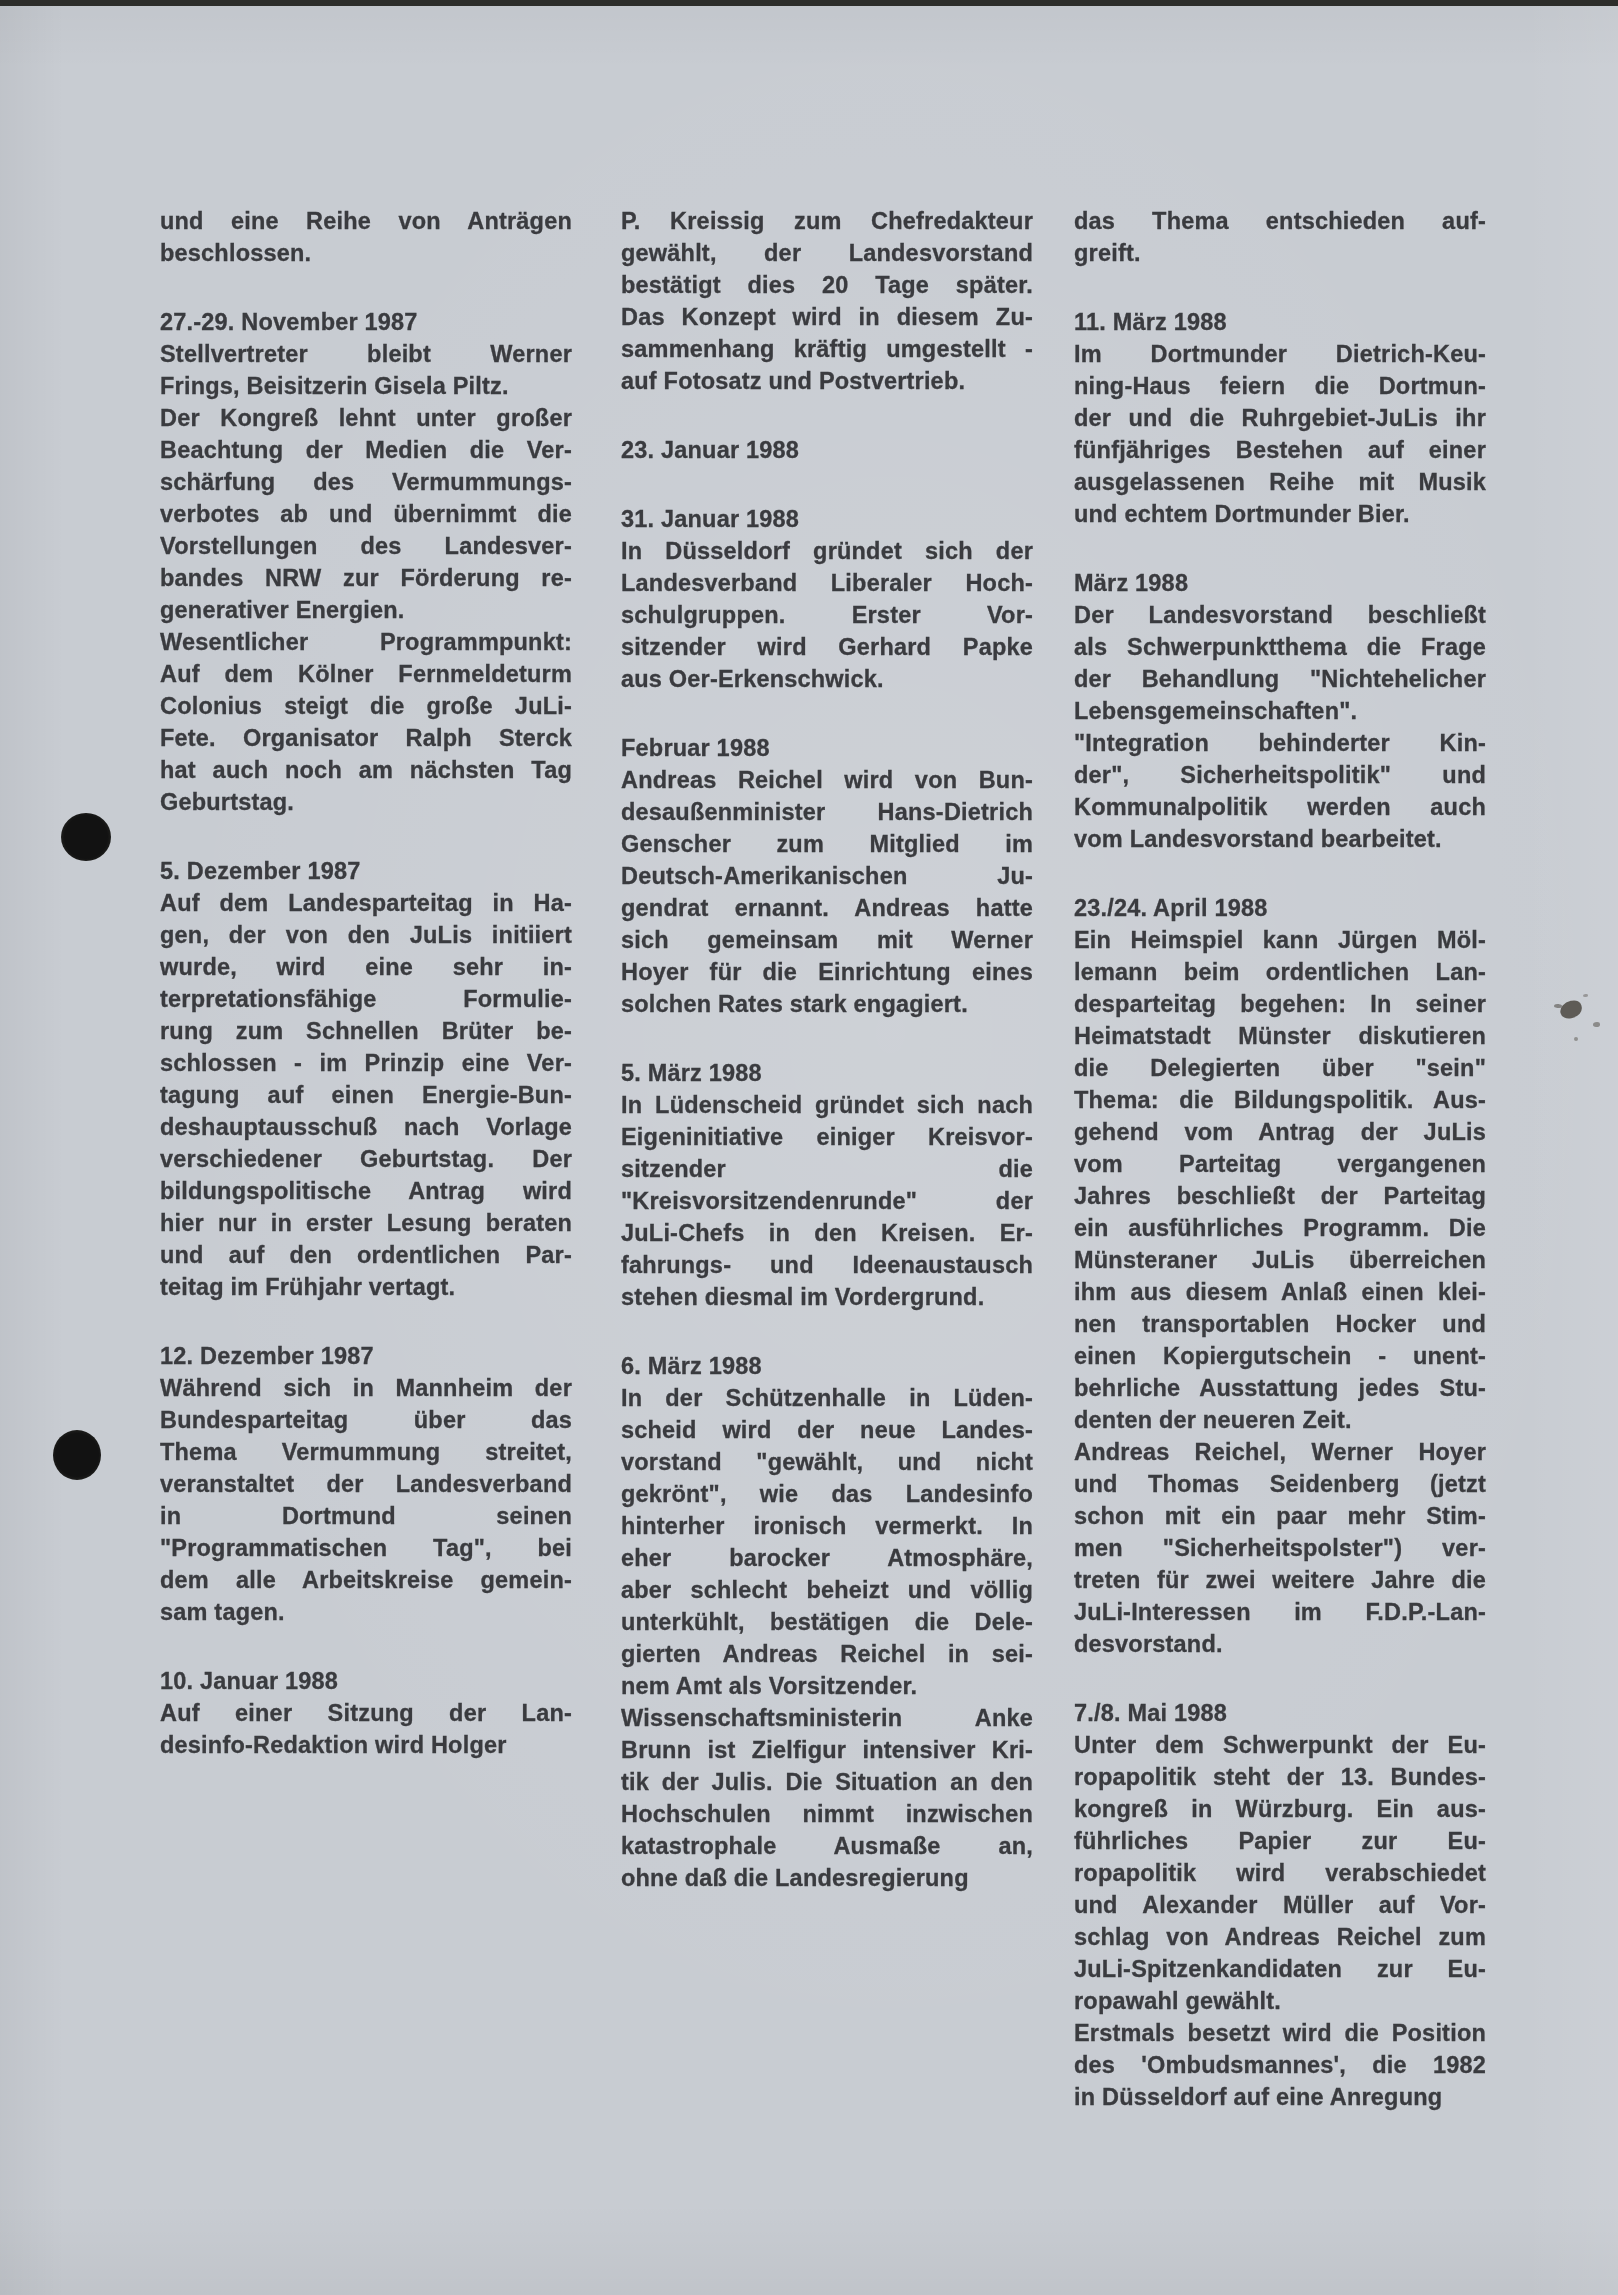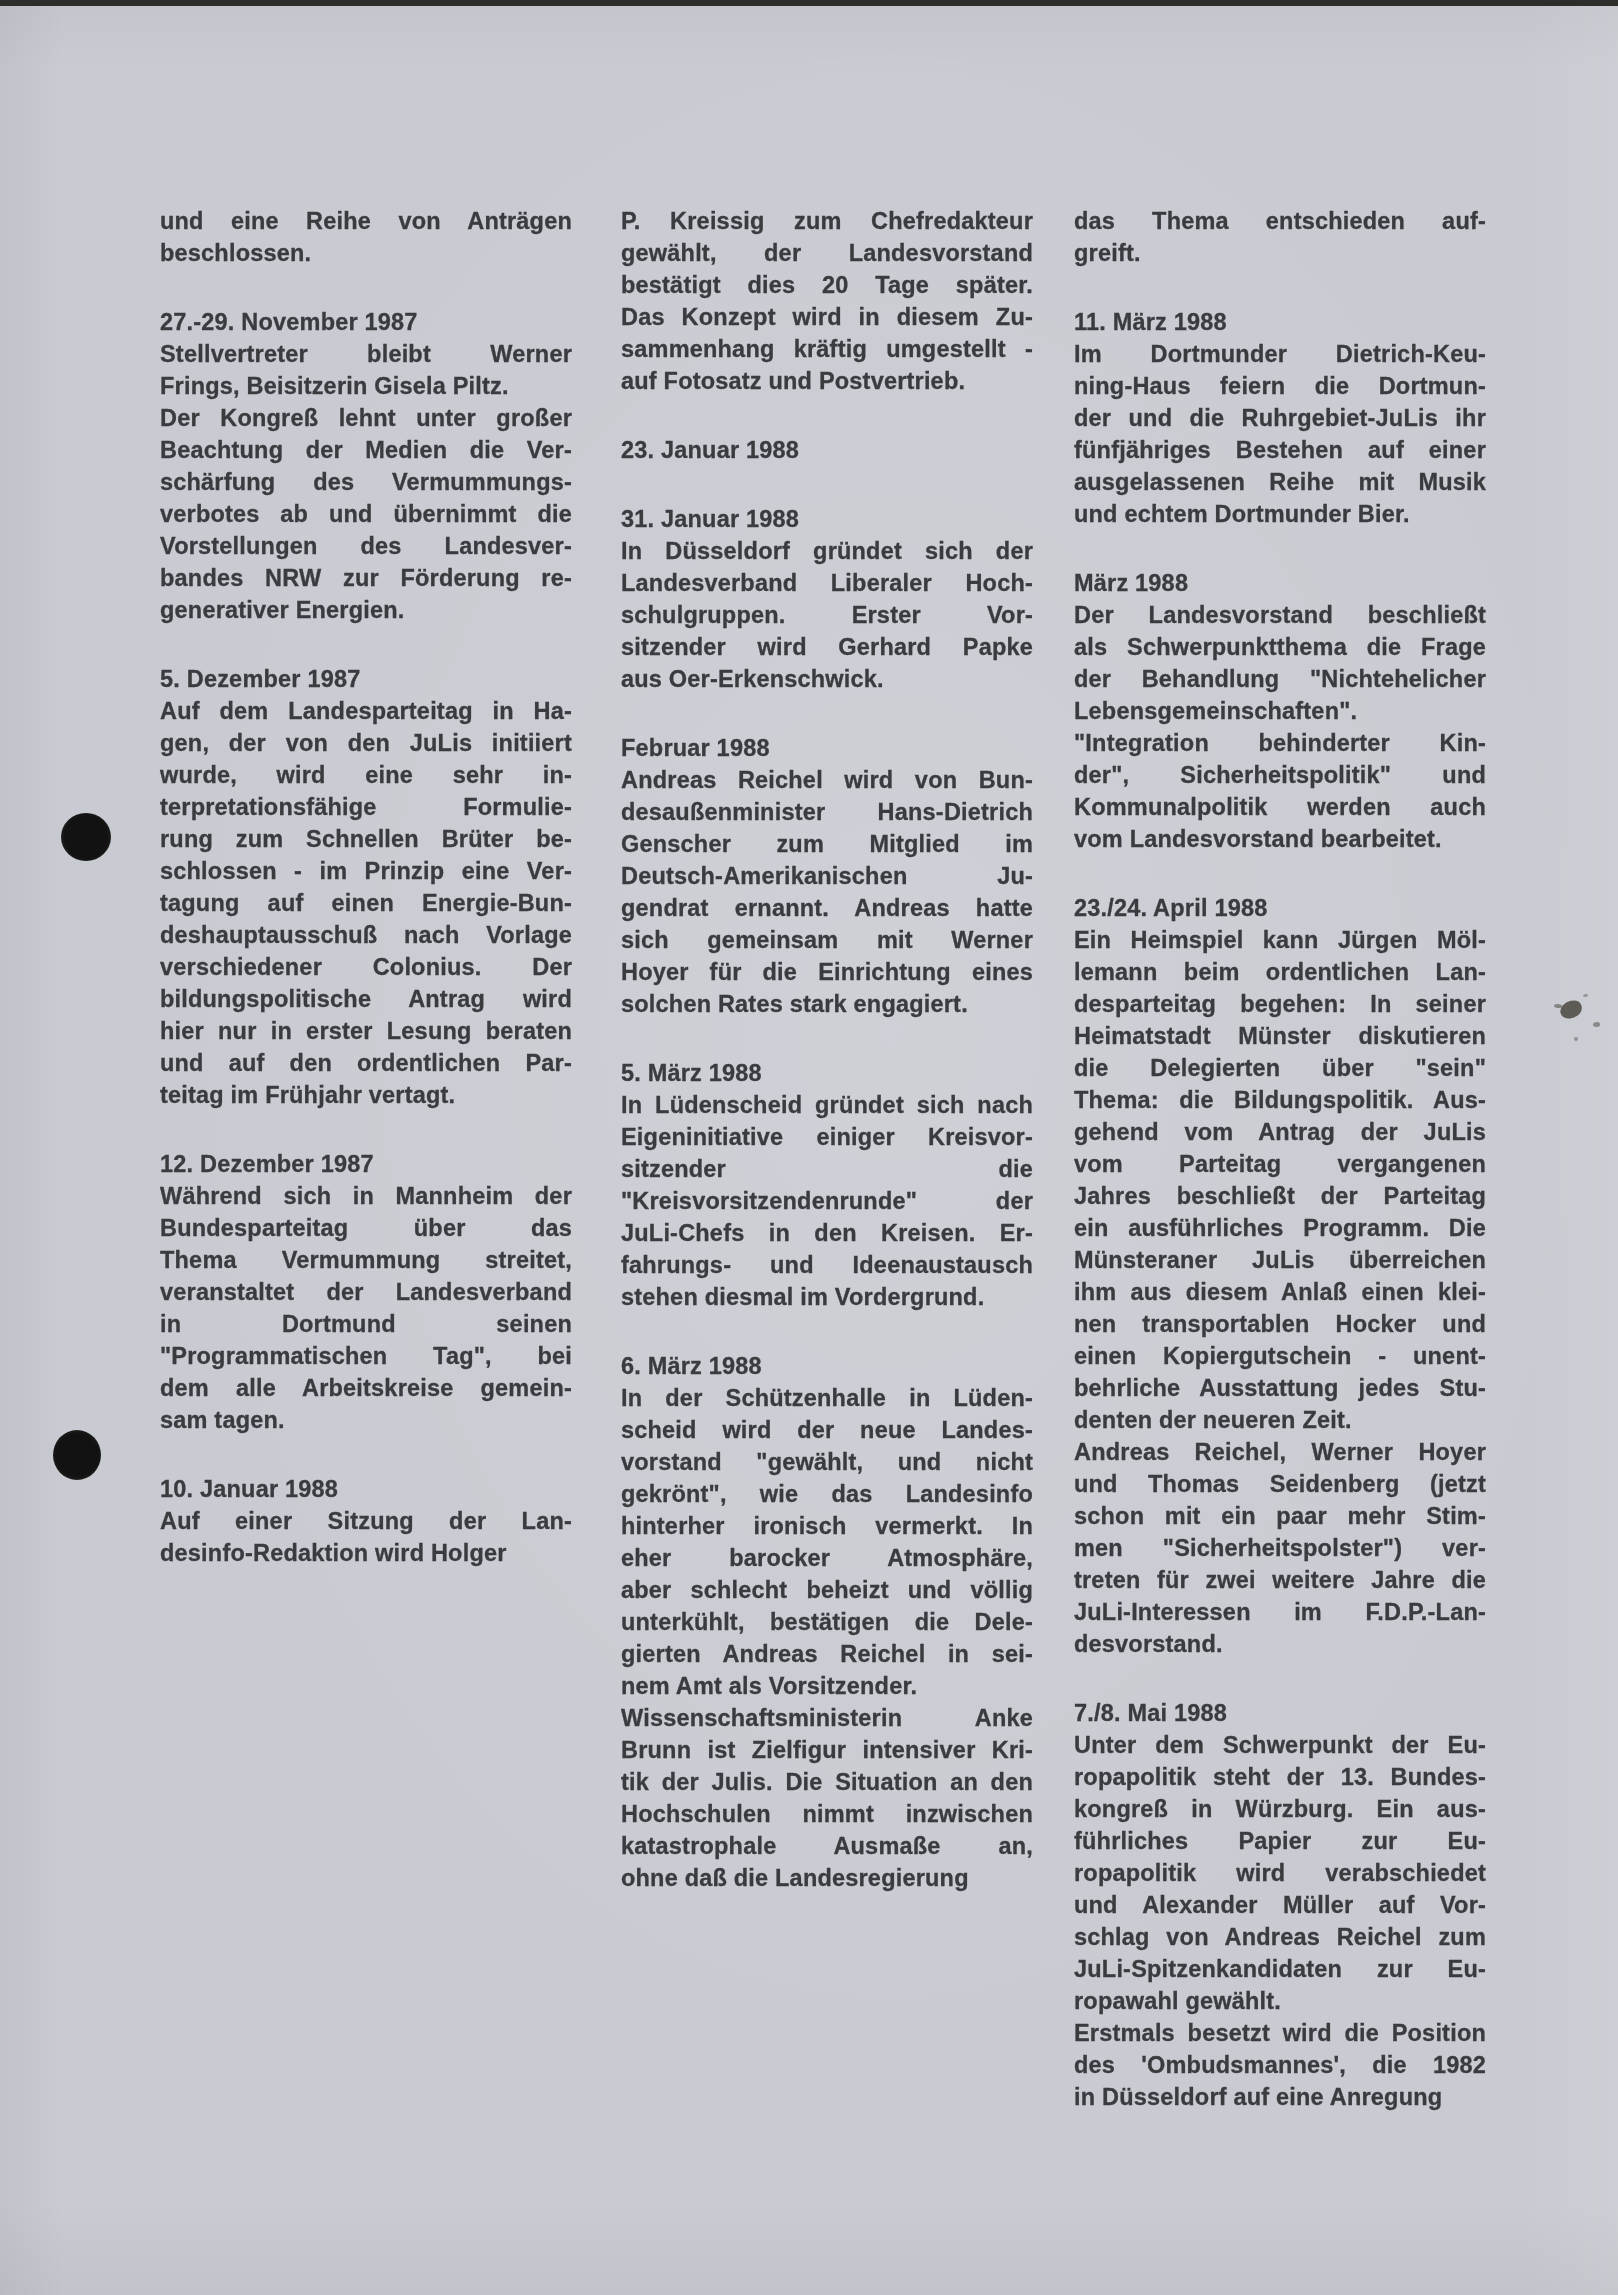--- a/index.html
+++ b/index.html
@@ -74,32 +74,40 @@
       </div>
       <div class="para">
         <div class="line j">Der Kongreß lehnt unter großer</div>
         <div class="line j">Beachtung der Medien die Ver-</div>
         <div class="line j">schärfung des Vermummungs-</div>
         <div class="line j">verbotes ab und übernimmt die</div>
         <div class="line j">Vorstellungen des Landesver-</div>
         <div class="line j">bandes NRW zur Förderung re-</div>
         <div class="line">generativer Energien.</div>
       </div>
+      <div class="para">
+        <div class="line j">Wesentlicher Programmpunkt:</div>
+        <div class="line j">Auf dem Kölner Fernmeldeturm</div>
+        <div class="line j">Colonius steigt die große JuLi-</div>
+        <div class="line j">Fete. Organisator Ralph Sterck</div>
+        <div class="line j">hat auch noch am nächsten Tag</div>
+        <div class="line">Geburtstag.</div>
+      </div>
       <div class="gap"></div>
       <div class="line heading">5. Dezember 1987</div>
       <div class="para">
         <div class="line j">Auf dem Landesparteitag in Ha-</div>
         <div class="line j">gen, der von den JuLis initiiert</div>
         <div class="line j">wurde, wird eine sehr in-</div>
         <div class="line j">terpretationsfähige Formulie-</div>
         <div class="line j">rung zum Schnellen Brüter be-</div>
         <div class="line j">schlossen - im Prinzip eine Ver-</div>
         <div class="line j">tagung auf einen Energie-Bun-</div>
         <div class="line j">deshauptausschuß nach Vorlage</div>
-        <div class="line j">verschiedener Colonius. Der</div>
+        <div class="line j">verschiedener Geburtstag. Der</div>
         <div class="line j">bildungspolitische Antrag wird</div>
         <div class="line j">hier nur in erster Lesung beraten</div>
         <div class="line j">und auf den ordentlichen Par-</div>
         <div class="line">teitag im Frühjahr vertagt.</div>
       </div>
       <div class="gap"></div>
       <div class="line heading">12. Dezember 1987</div>
       <div class="para">
         <div class="line j">Während sich in Mannheim der</div>
         <div class="line j">Bundesparteitag über das</div>

